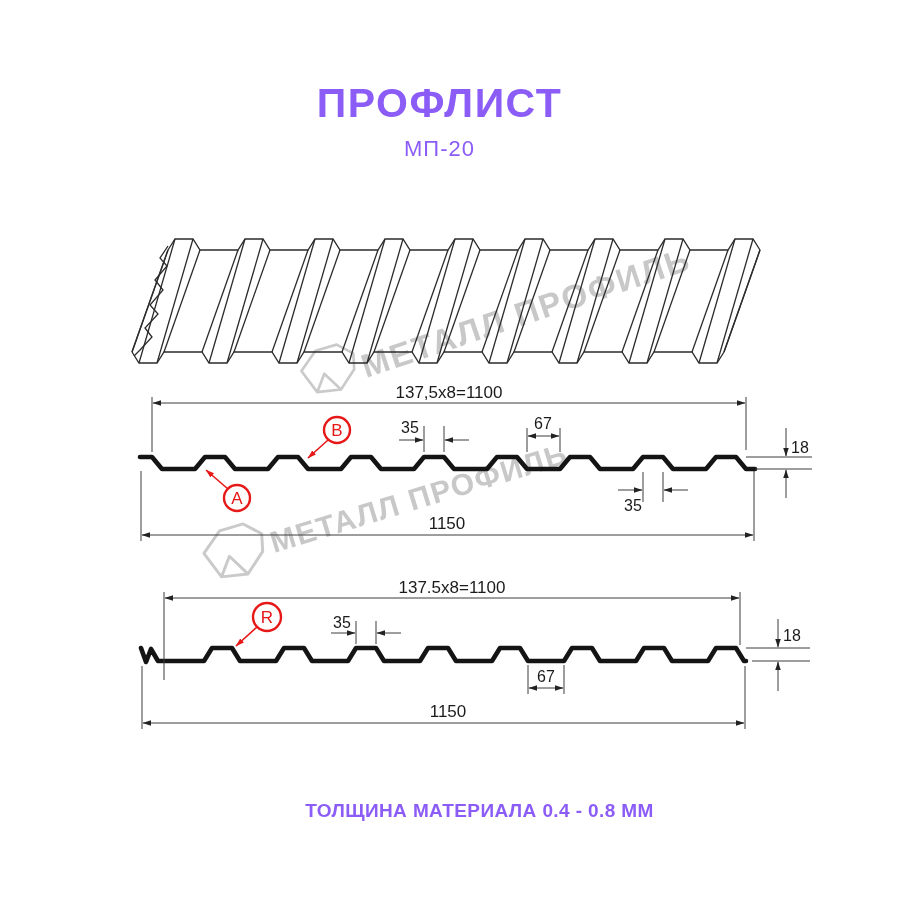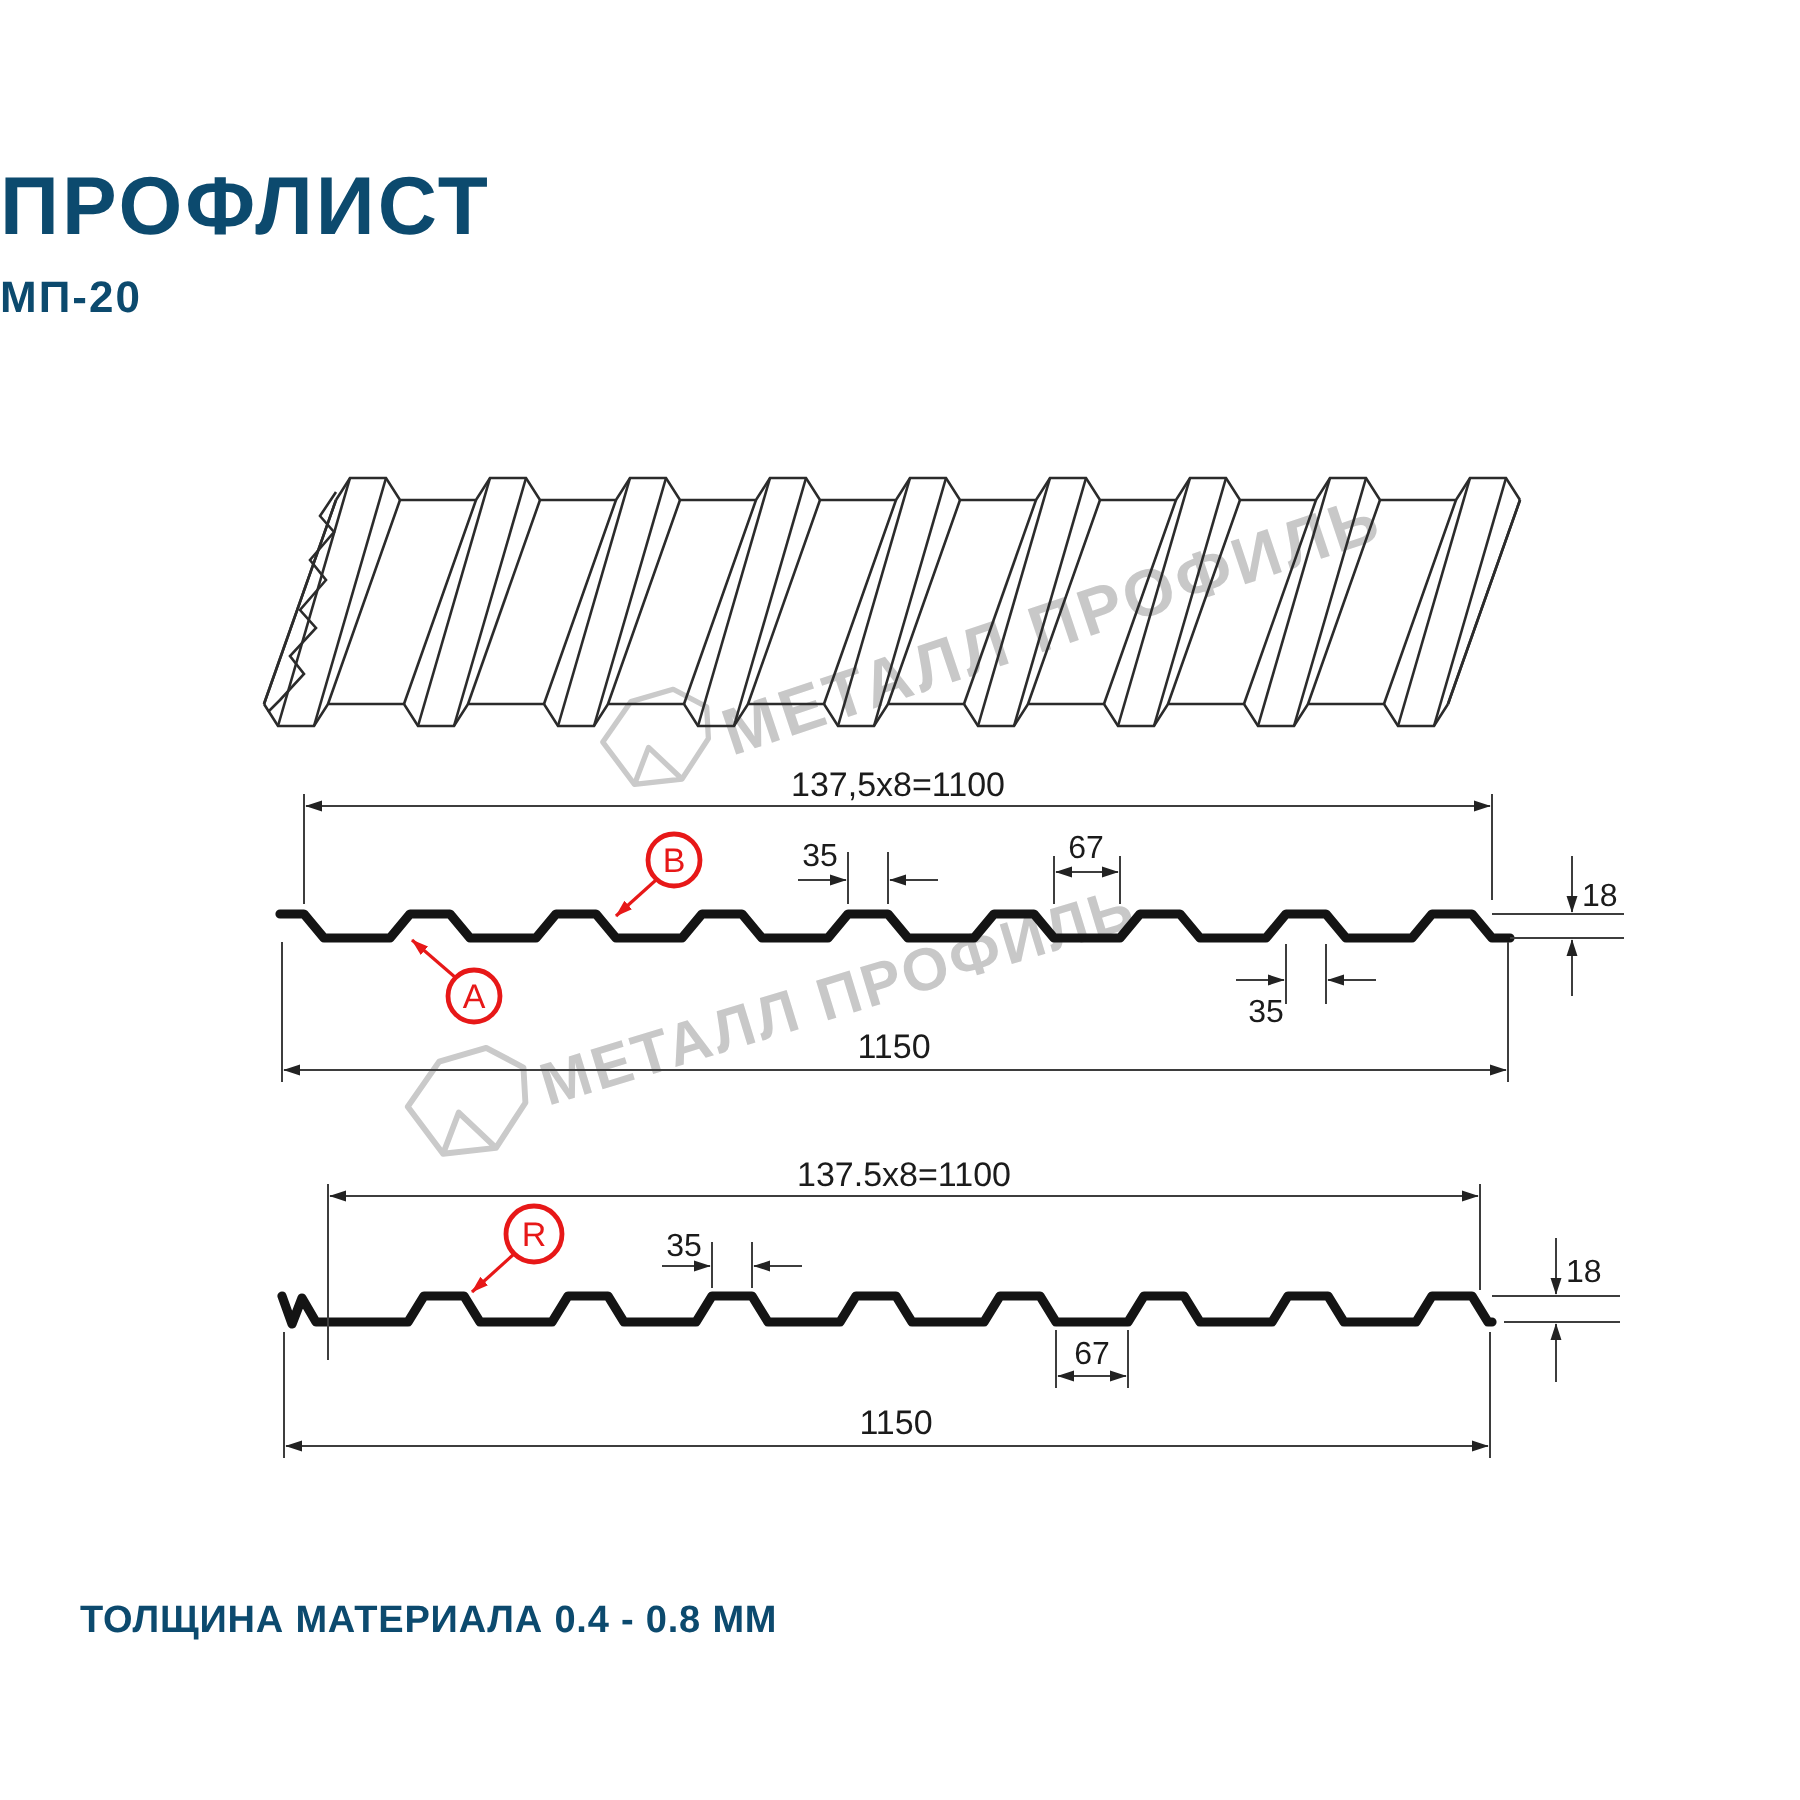--- a/index.html
+++ b/index.html
@@ -1,20 +1,20 @@
 <!DOCTYPE html>
 <html><head>
 <meta charset="utf-8">
 <style>
   html,body{margin:0;padding:0;background:#ffffff;}
   #stage{position:relative;width:900px;height:900px;background:#fff;overflow:hidden;
          font-family:"Liberation Sans",sans-serif;}
-  .htext{position:absolute;left:0;width:879px;color:#0c4a6e;}
+  .htext{position:absolute;left:0;width:879px;text-align:center;color:#8b5cf6;}
   #title{top:80px;font-size:41px;font-weight:bold;letter-spacing:1.5px;}
-  #subtitle{top:136px;font-size:22px;font-weight:700;letter-spacing:1px;}
+  #subtitle{top:136px;font-size:22px;font-weight:400;letter-spacing:1px;}
   #footer{top:800px;font-size:19px;font-weight:bold;letter-spacing:0.4px;margin-left:40px;}
   svg{position:absolute;top:0;left:0;}
   .p3{fill:none;stroke:#2b2b2b;stroke-width:1.3px;}
   .prof{fill:none;stroke:#141414;stroke-width:4.6px;stroke-linejoin:round;stroke-linecap:round;}
   .dl{fill:none;stroke:#3d3d3d;stroke-width:1px;}
   .dtx{font-family:"Liberation Sans",sans-serif;font-size:17px;fill:#1b1b1b;}
   .dtx2{font-family:"Liberation Sans",sans-serif;font-size:16px;fill:#1b1b1b;}
   .lead{fill:none;stroke:#e71818;stroke-width:1.6px;}
   .lcirc{fill:#ffffff;stroke:#e71818;stroke-width:2.4px;}
   .ltx{font-family:"Liberation Sans",sans-serif;font-size:17px;fill:#e71818;}

